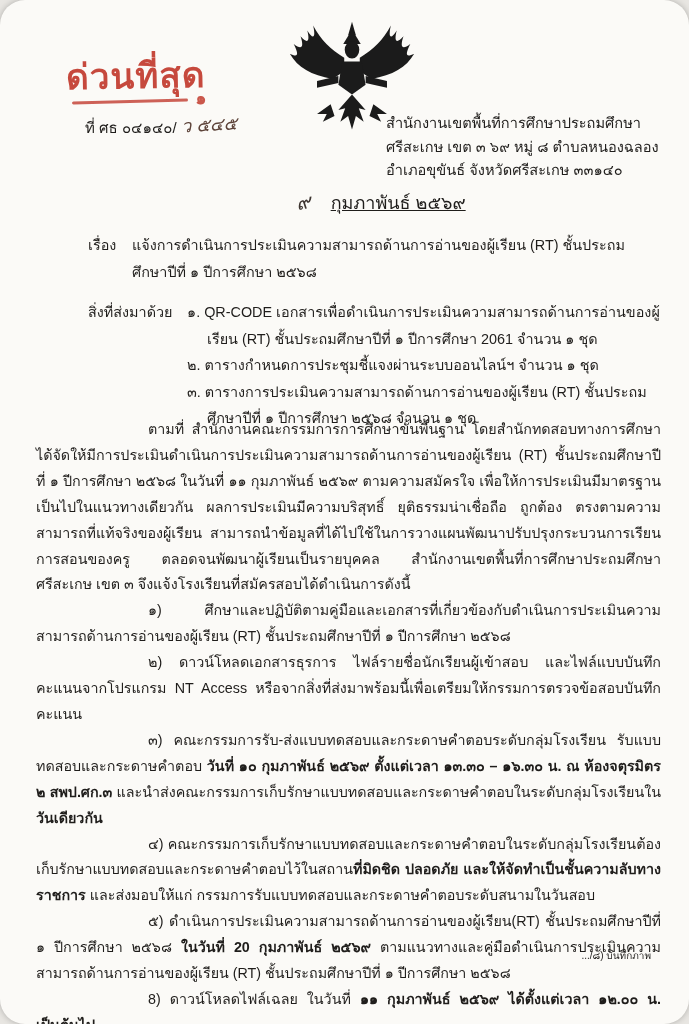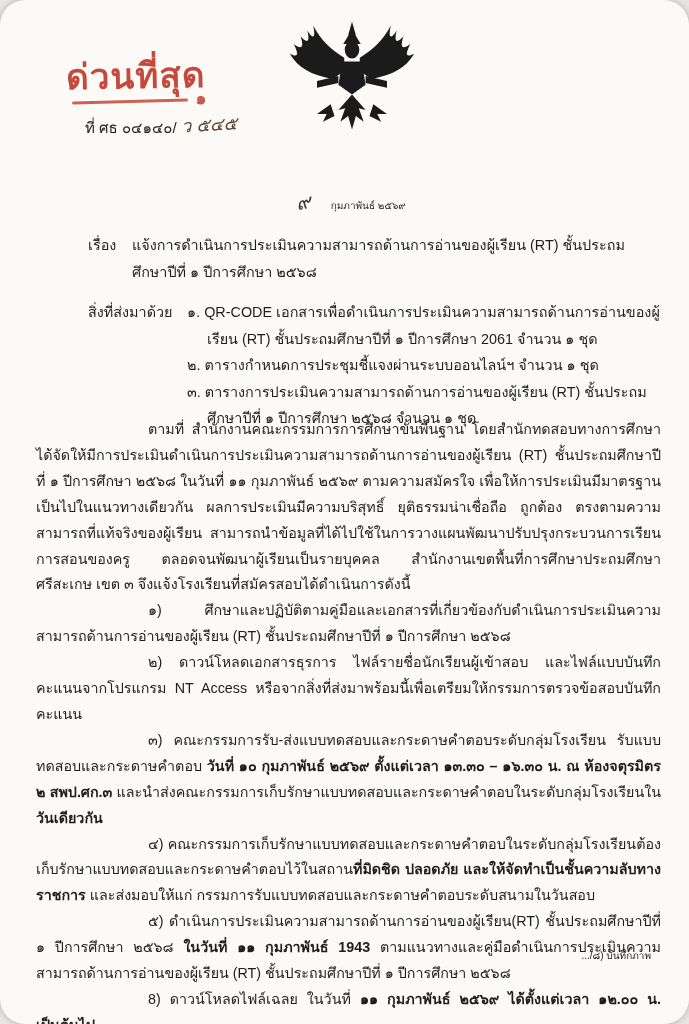--- a/index.html
+++ b/index.html
@@ -41,21 +41,21 @@
 
   
   .emblem{position:absolute;left:284px;top:20px;width:136px;height:118px;}
 
   
   .sender{position:absolute;left:386px;top:112px;width:285px;line-height:23.5px;font-size:14.6px;}
 
   
   .dateline{position:absolute;left:296px;top:186px;display:flex;align-items:baseline;gap:20px;}
   .date-day{color:#3d3430;font-style:italic;font-size:20px;transform:rotate(-10deg);display:inline-block;}
-  .date-printed{font-size:10px;}
+  .date-printed{font-size:18px;text-decoration:underline;}
 
   
   .field{position:absolute;left:88px;display:grid;column-gap:0;line-height:27px;}
   .field .label{white-space:nowrap;}
   #subject{top:232px;width:565px;grid-template-columns:44px 1fr;}
   #to{top:284px;width:565px;grid-template-columns:44px 1fr;}
   #attachments{top:299px;width:572px;grid-template-columns:99px 1fr;line-height:26.5px;}
   .att-item{margin:0;padding-left:20px;text-indent:-20px;}
 
   
@@ -91,20 +91,25 @@
       <path d="M78 38 C92 30 102 20 110 5 C107 18 110 20 116 10 C113 22 116 24 123 16 C119 28 122 30 130 24 C124 36 126 38 134 34 C126 48 112 56 90 60 L78 52 Z"></path>
       <path d="M60 42 L80 42 L84 66 L70 76 L56 66 Z"></path>
       <path d="M34 62 L56 57 L56 64 L34 69 Z"></path>
       <path d="M106 62 L84 57 L84 64 L106 69 Z"></path>
       <path d="M70 76 L56 92 L63 90 L58 104 L66 98 L70 112 L74 98 L82 104 L77 90 L84 92 Z"></path>
       <path d="M48 86 L34 96 L44 96 L40 104 L52 98 Z"></path>
       <path d="M92 86 L106 96 L96 96 L100 104 L88 98 Z"></path>
     </g>
   </svg>
 
+  <div class="sender">
+    <div>สำนักงานเขตพื้นที่การศึกษาประถมศึกษา</div>
+    <div>ศรีสะเกษ เขต ๓  ๖๙ หมู่ ๘ ตำบลหนองฉลอง</div>
+    <div>อำเภอขุขันธ์  จังหวัดศรีสะเกษ ๓๓๑๔๐</div>
+  </div>
 
   <div class="dateline">
     <span class="date-day">๙</span>
     <span class="date-printed">กุมภาพันธ์ ๒๕๖๙</span>
   </div>
 
   <div class="field" id="subject">
     <span class="label">เรื่อง</span>
     <span>แจ้งการดำเนินการประเมินความสามารถด้านการอ่านของผู้เรียน (RT) ชั้นประถมศึกษาปีที่ ๑ ปีการศึกษา ๒๕๖๘</span>
   </div>
@@ -118,20 +123,20 @@
       <p class="att-item">๓. ตารางการประเมินความสามารถด้านการอ่านของผู้เรียน (RT) ชั้นประถมศึกษาปีที่ ๑ ปีการศึกษา ๒๕๖๘ จำนวน ๑ ชุด</p>
     </div>
   </div>
 
   <div class="body-block">
     <p><span>ตามที่  สำนักงานคณะกรรมการการศึกษาขั้นพื้นฐาน โดยสำนักทดสอบทางการศึกษา ได้จัดให้มีการประเมินดำเนินการประเมินความสามารถด้านการอ่านของผู้เรียน (RT) ชั้นประถมศึกษาปีที่ ๑ ปีการศึกษา ๒๕๖๘ ในวันที่ ๑๑ กุมภาพันธ์ ๒๕๖๙ ตามความสมัครใจ  เพื่อให้การประเมินมีมาตรฐาน เป็นไปในแนวทางเดียวกัน  ผลการประเมินมีความบริสุทธิ์  ยุติธรรมน่าเชื่อถือ  ถูกต้อง  ตรงตามความสามารถที่แท้จริงของผู้เรียน สามารถนำข้อมูลที่ได้ไปใช้ในการวางแผนพัฒนาปรับปรุงกระบวนการเรียนการสอนของครู ตลอดจนพัฒนาผู้เรียนเป็นรายบุคคล สำนักงานเขตพื้นที่การศึกษาประถมศึกษาศรีสะเกษ เขต ๓ จึงแจ้งโรงเรียนที่สมัครสอบได้ดำเนินการดังนี้</span></p>
     <p><span>๑) ศึกษาและปฏิบัติตามคู่มือและเอกสารที่เกี่ยวข้องกับดำเนินการประเมินความสามารถด้านการอ่านของผู้เรียน (RT) ชั้นประถมศึกษาปีที่ ๑  ปีการศึกษา ๒๕๖๘</span></p>
     <p><span>๒) ดาวน์โหลดเอกสารธุรการ ไฟล์รายชื่อนักเรียนผู้เข้าสอบ และไฟล์แบบบันทึกคะแนนจากโปรแกรม NT Access หรือจากสิ่งที่ส่งมาพร้อมนี้เพื่อเตรียมให้กรรมการตรวจข้อสอบบันทึกคะแนน</span></p>
     <p><span>๓) คณะกรรมการรับ-ส่งแบบทดสอบและกระดาษคำตอบระดับกลุ่มโรงเรียน  รับแบบทดสอบและกระดาษคำตอบ </span><span class="bold">วันที่ ๑๐ กุมภาพันธ์ ๒๕๖๙ ตั้งแต่เวลา ๑๓.๓๐ – ๑๖.๓๐ น. ณ ห้องจตุรมิตร ๒ สพป.ศก.๓</span><span> และนำส่งคณะกรรมการเก็บรักษาแบบทดสอบและกระดาษคำตอบในระดับกลุ่มโรงเรียนใน</span><span class="bold">วันเดียวกัน</span></p>
     <p><span>๔) คณะกรรมการเก็บรักษาแบบทดสอบและกระดาษคำตอบในระดับกลุ่มโรงเรียนต้องเก็บรักษาแบบทดสอบและกระดาษคำตอบไว้ในสถาน</span><span class="bold">ที่มิดชิด ปลอดภัย และให้จัดทำเป็นชั้นความลับทางราชการ</span><span> และส่งมอบให้แก่ กรรมการรับแบบทดสอบและกระดาษคำตอบระดับสนามในวันสอบ</span></p>
-    <p><span>๕) ดำเนินการประเมินความสามารถด้านการอ่านของผู้เรียน(RT) ชั้นประถมศึกษาปีที่ ๑ ปีการศึกษา ๒๕๖๘  </span><span class="bold">ในวันที่ ๑๑  กุมภาพันธ์ 1943</span><span> ตามแนวทางและคู่มือดำเนินการประเมินความสามารถด้านการอ่านของผู้เรียน (RT) ชั้นประถมศึกษาปีที่ ๑ ปีการศึกษา ๒๕๖๘</span></p>
+    <p><span>๕) ดำเนินการประเมินความสามารถด้านการอ่านของผู้เรียน(RT) ชั้นประถมศึกษาปีที่ ๑ ปีการศึกษา ๒๕๖๘  </span><span class="bold">ในวันที่ 20  กุมภาพันธ์ ๒๕๖๙</span><span> ตามแนวทางและคู่มือดำเนินการประเมินความสามารถด้านการอ่านของผู้เรียน (RT) ชั้นประถมศึกษาปีที่ ๑ ปีการศึกษา ๒๕๖๘</span></p>
     <p><span>8) ดาวน์โหลดไฟล์เฉลย ในวันที่ </span><span class="bold">๑๑ กุมภาพันธ์ ๒๕๖๙ ได้ตั้งแต่เวลา ๑๒.๐๐ น. เป็นต้นไป</span></p>
 
   </div>
 
   <div class="footer">.../๘) บันทึกภาพ</div>
 
 </div>
 
 </body></html>

